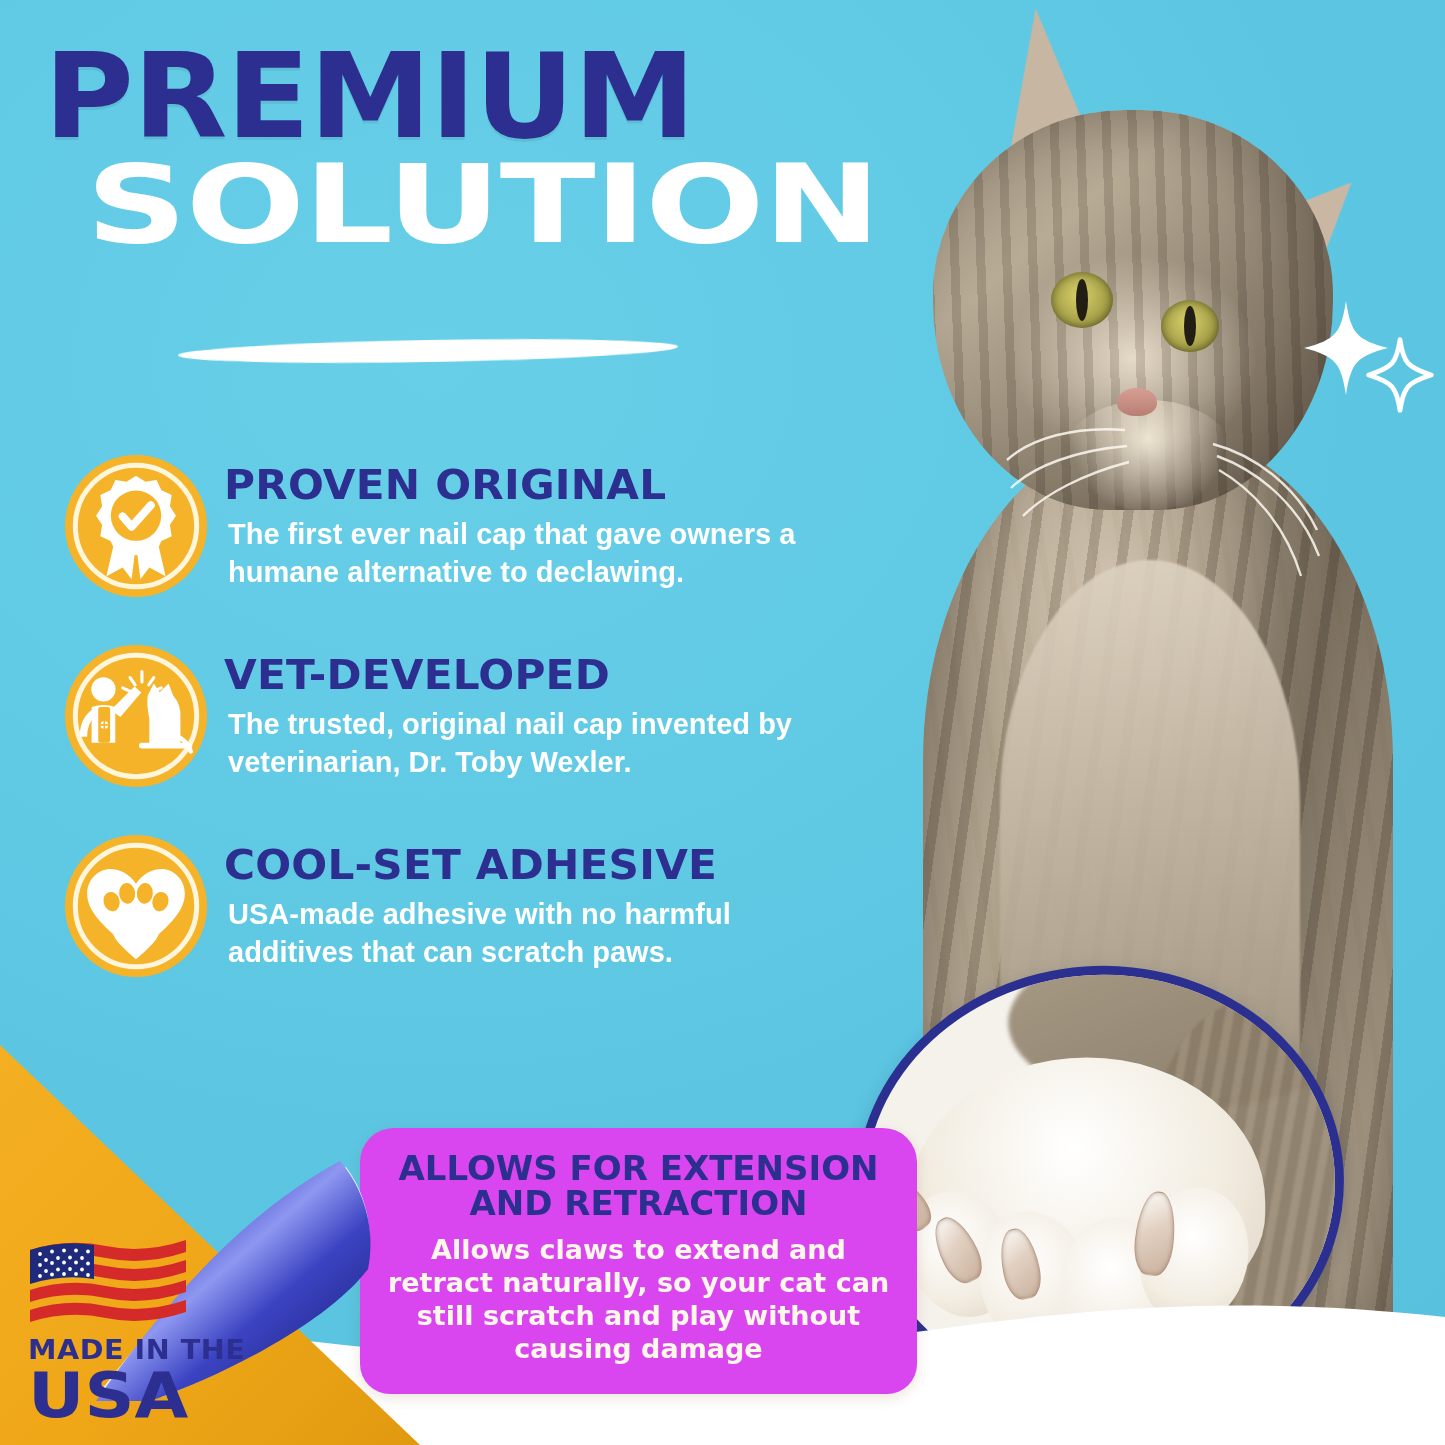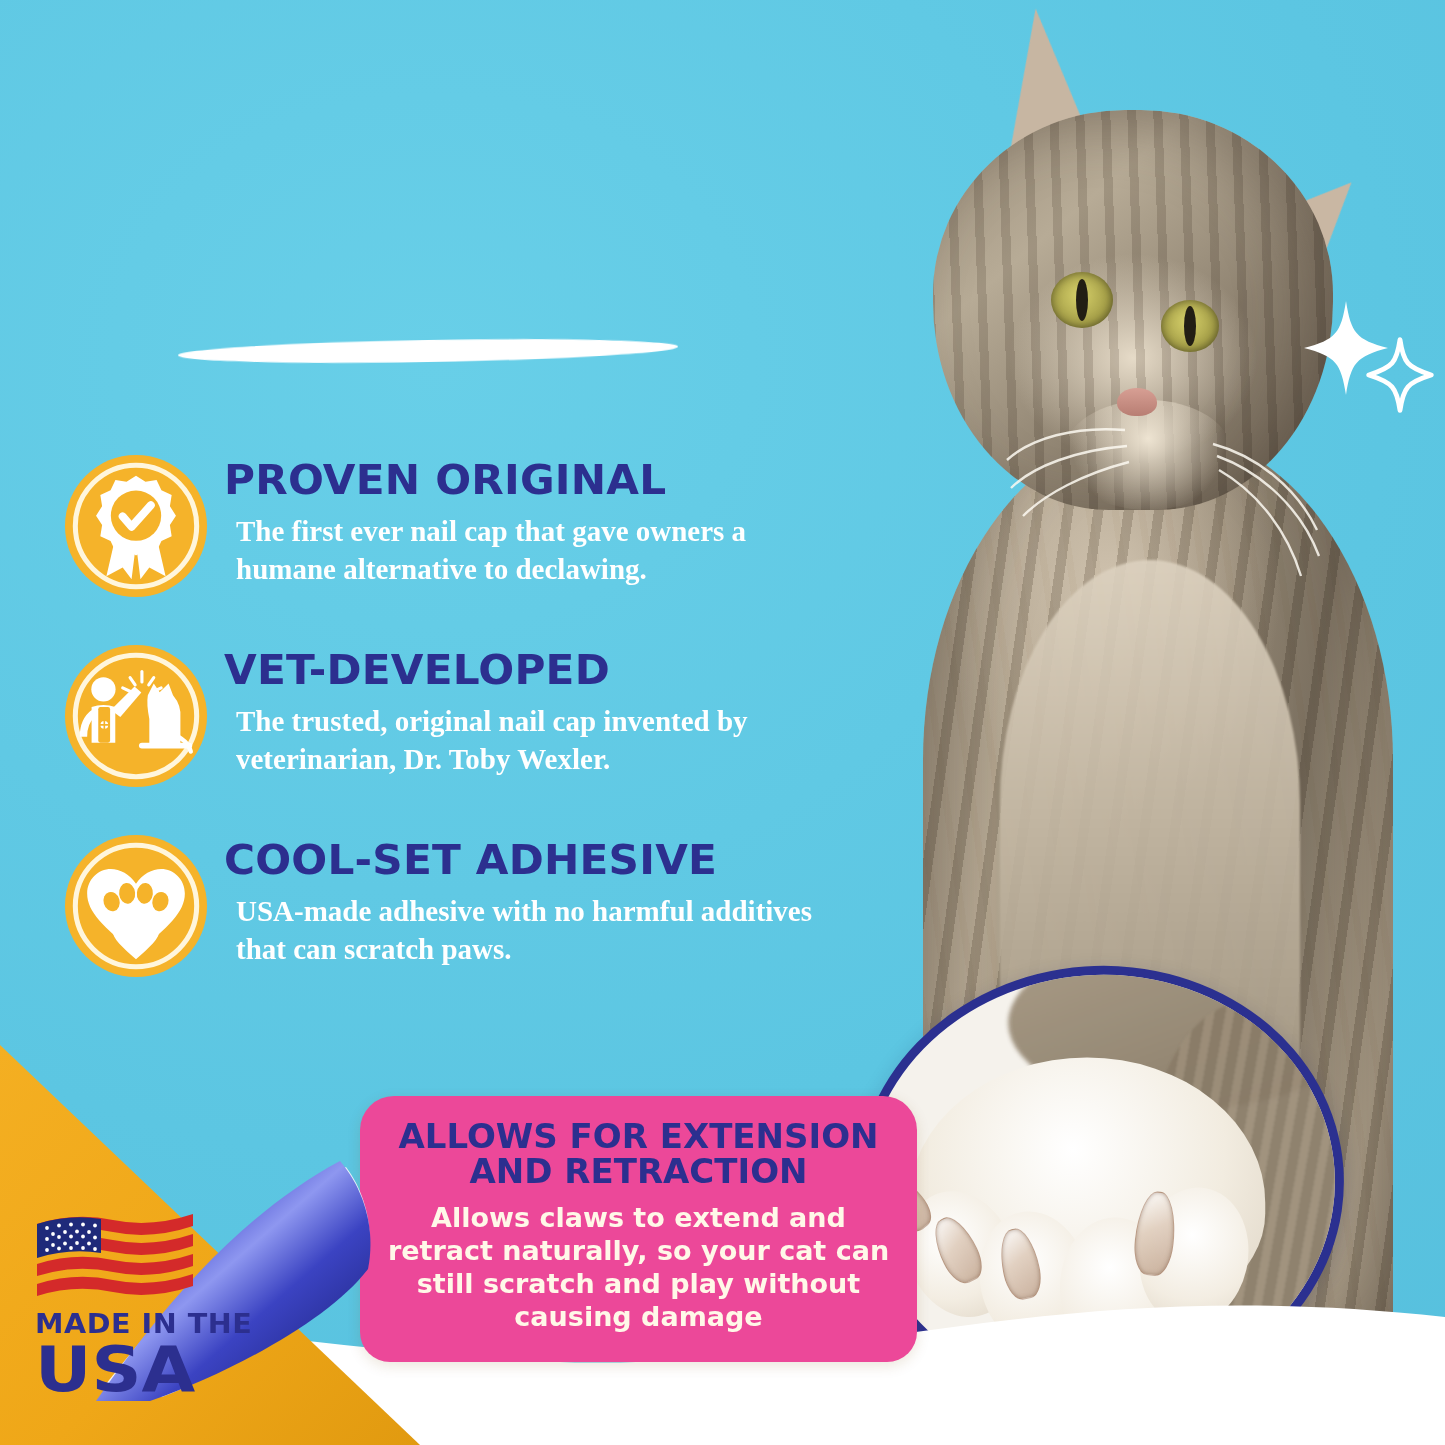--- a/index.html
+++ b/index.html
@@ -93,26 +93,26 @@
     font-size: 41px;
     color: #2C2F8F;
     letter-spacing: .2px;
     line-height: 1;
     margin: 0 0 10px 0;
     transform: scaleX(1.03);
     transform-origin: left center;
     white-space: nowrap;
   }
   .feature-desc {
-    font-family: Liberation Serif, serif;
+    font-family: Liberation Sans, sans-serif;
     font-weight: 700;
     font-size: 29px;
     color: #FFFFFF;
     line-height: 1.28;
-    margin: 12px;
+    margin: 4px;
     max-width: 580px;
   }
 
   
   .cat-layer {
     position: absolute;
     right: 0;
     top: 0;
     width: 640px;
     height: 1420px;
@@ -314,24 +314,24 @@
     position: absolute;
     left: 0; bottom: 0;
     width: 1445px;
     height: 190px;
   }
 
   
   .callout {
     position: absolute;
     left: 360px;
-    top: 1096px;
+    top: 1128px;
     width: 505px;
     padding: 24px 26px 28px;
-    background: #ec4899;
+    background: #d946ef;
     border-radius: 34px 34px 30px 30px;
     box-shadow: 0 4px 14px rgba(120,80,10,.14);
   }
   .callout-title {
     font-family: "DejaVu Sans", sans-serif;
     font-weight: 700;
     font-size: 33px;
     color: #2C2F8F;
     text-align: center;
     line-height: 1.06;
@@ -360,23 +360,22 @@
     position: absolute;
     left: 96px;
     bottom: 44px;
     width: 330px;
     height: 330px;
     pointer-events: none;
   }
   .usa-badge {
     position: absolute;
     left: 28px;
-    bottom: 44px;
+    bottom: 18px;
     width: 230px;
-    margin-left: 7px;
   }
   .flag { width: 160px; height: 96px; display: block; margin-bottom: 10px; }
   .made-in {
     font-family: "DejaVu Sans", sans-serif;
     font-weight: 700;
     font-size: 27px;
     color: #2C2F8F;
     letter-spacing: .5px;
     line-height: 1;
     margin: 0 0 2px 0;
@@ -425,20 +424,24 @@
     <div class="cat-shadow"></div>
   </div>
 
   <svg class="sparkle sparkle-a" viewBox="0 0 100 112">
     <path d="M50 0 C 56 38, 62 46, 100 56 C 62 66, 56 74, 50 112 C 44 74, 38 66, 0 56 C 38 46, 44 38, 50 0 Z" fill="#ffffff"></path>
   </svg>
   <svg class="sparkle sparkle-b" viewBox="0 0 100 112">
     <path d="M50 4 C 55 38, 61 45, 96 56 C 61 67, 55 74, 50 108 C 45 74, 39 67, 4 56 C 39 45, 45 38, 50 4 Z" fill="none" stroke="#ffffff" stroke-width="7" stroke-linejoin="round"></path>
   </svg>
 
+  <div class="headline-wrap">
+    <div class="headline-1">PREMIUM</div>
+    <div class="headline-2">SOLUTION</div>
+  </div>
   <div class="swoosh"></div>
 
   <div class="features">
 
     <div class="feature">
       <div class="feature-icon">
         <svg viewBox="0 0 100 100">
           <circle cx="50" cy="50" r="48" fill="#F5B32A"></circle>
           <circle cx="50" cy="50" r="41" fill="none" stroke="#FFF6DC" stroke-width="3.4"></circle>
           <g fill="#ffffff">

